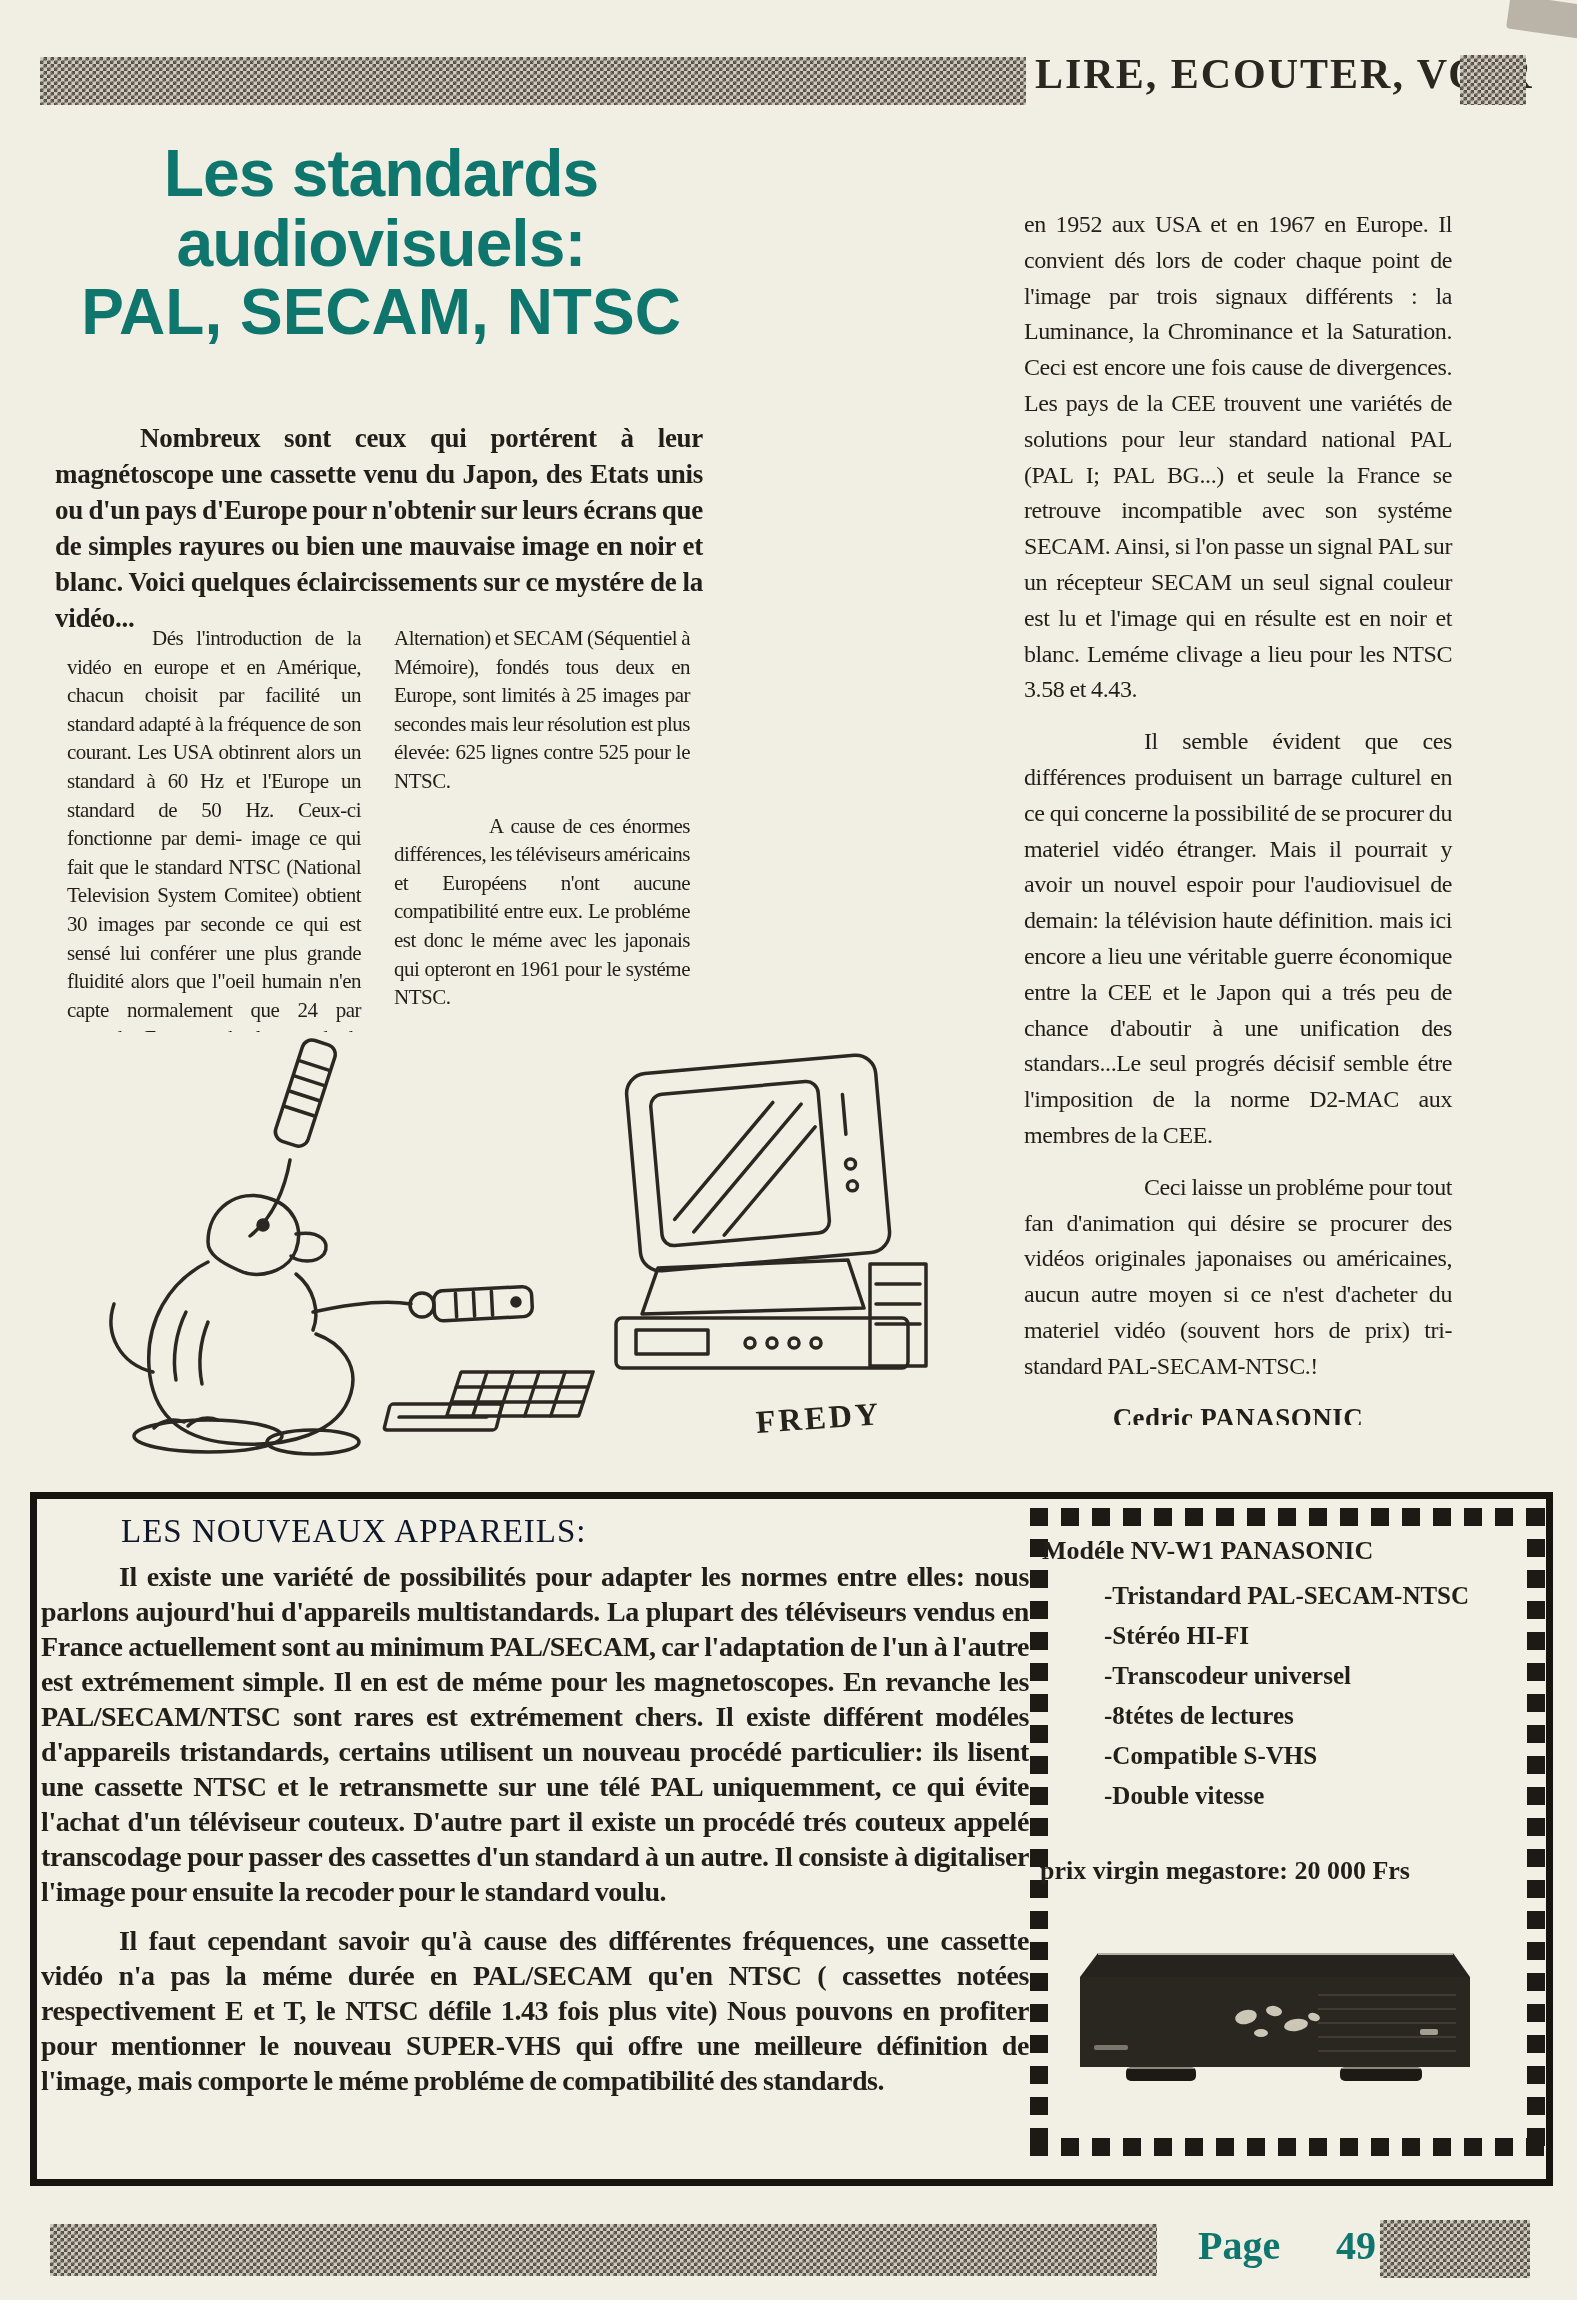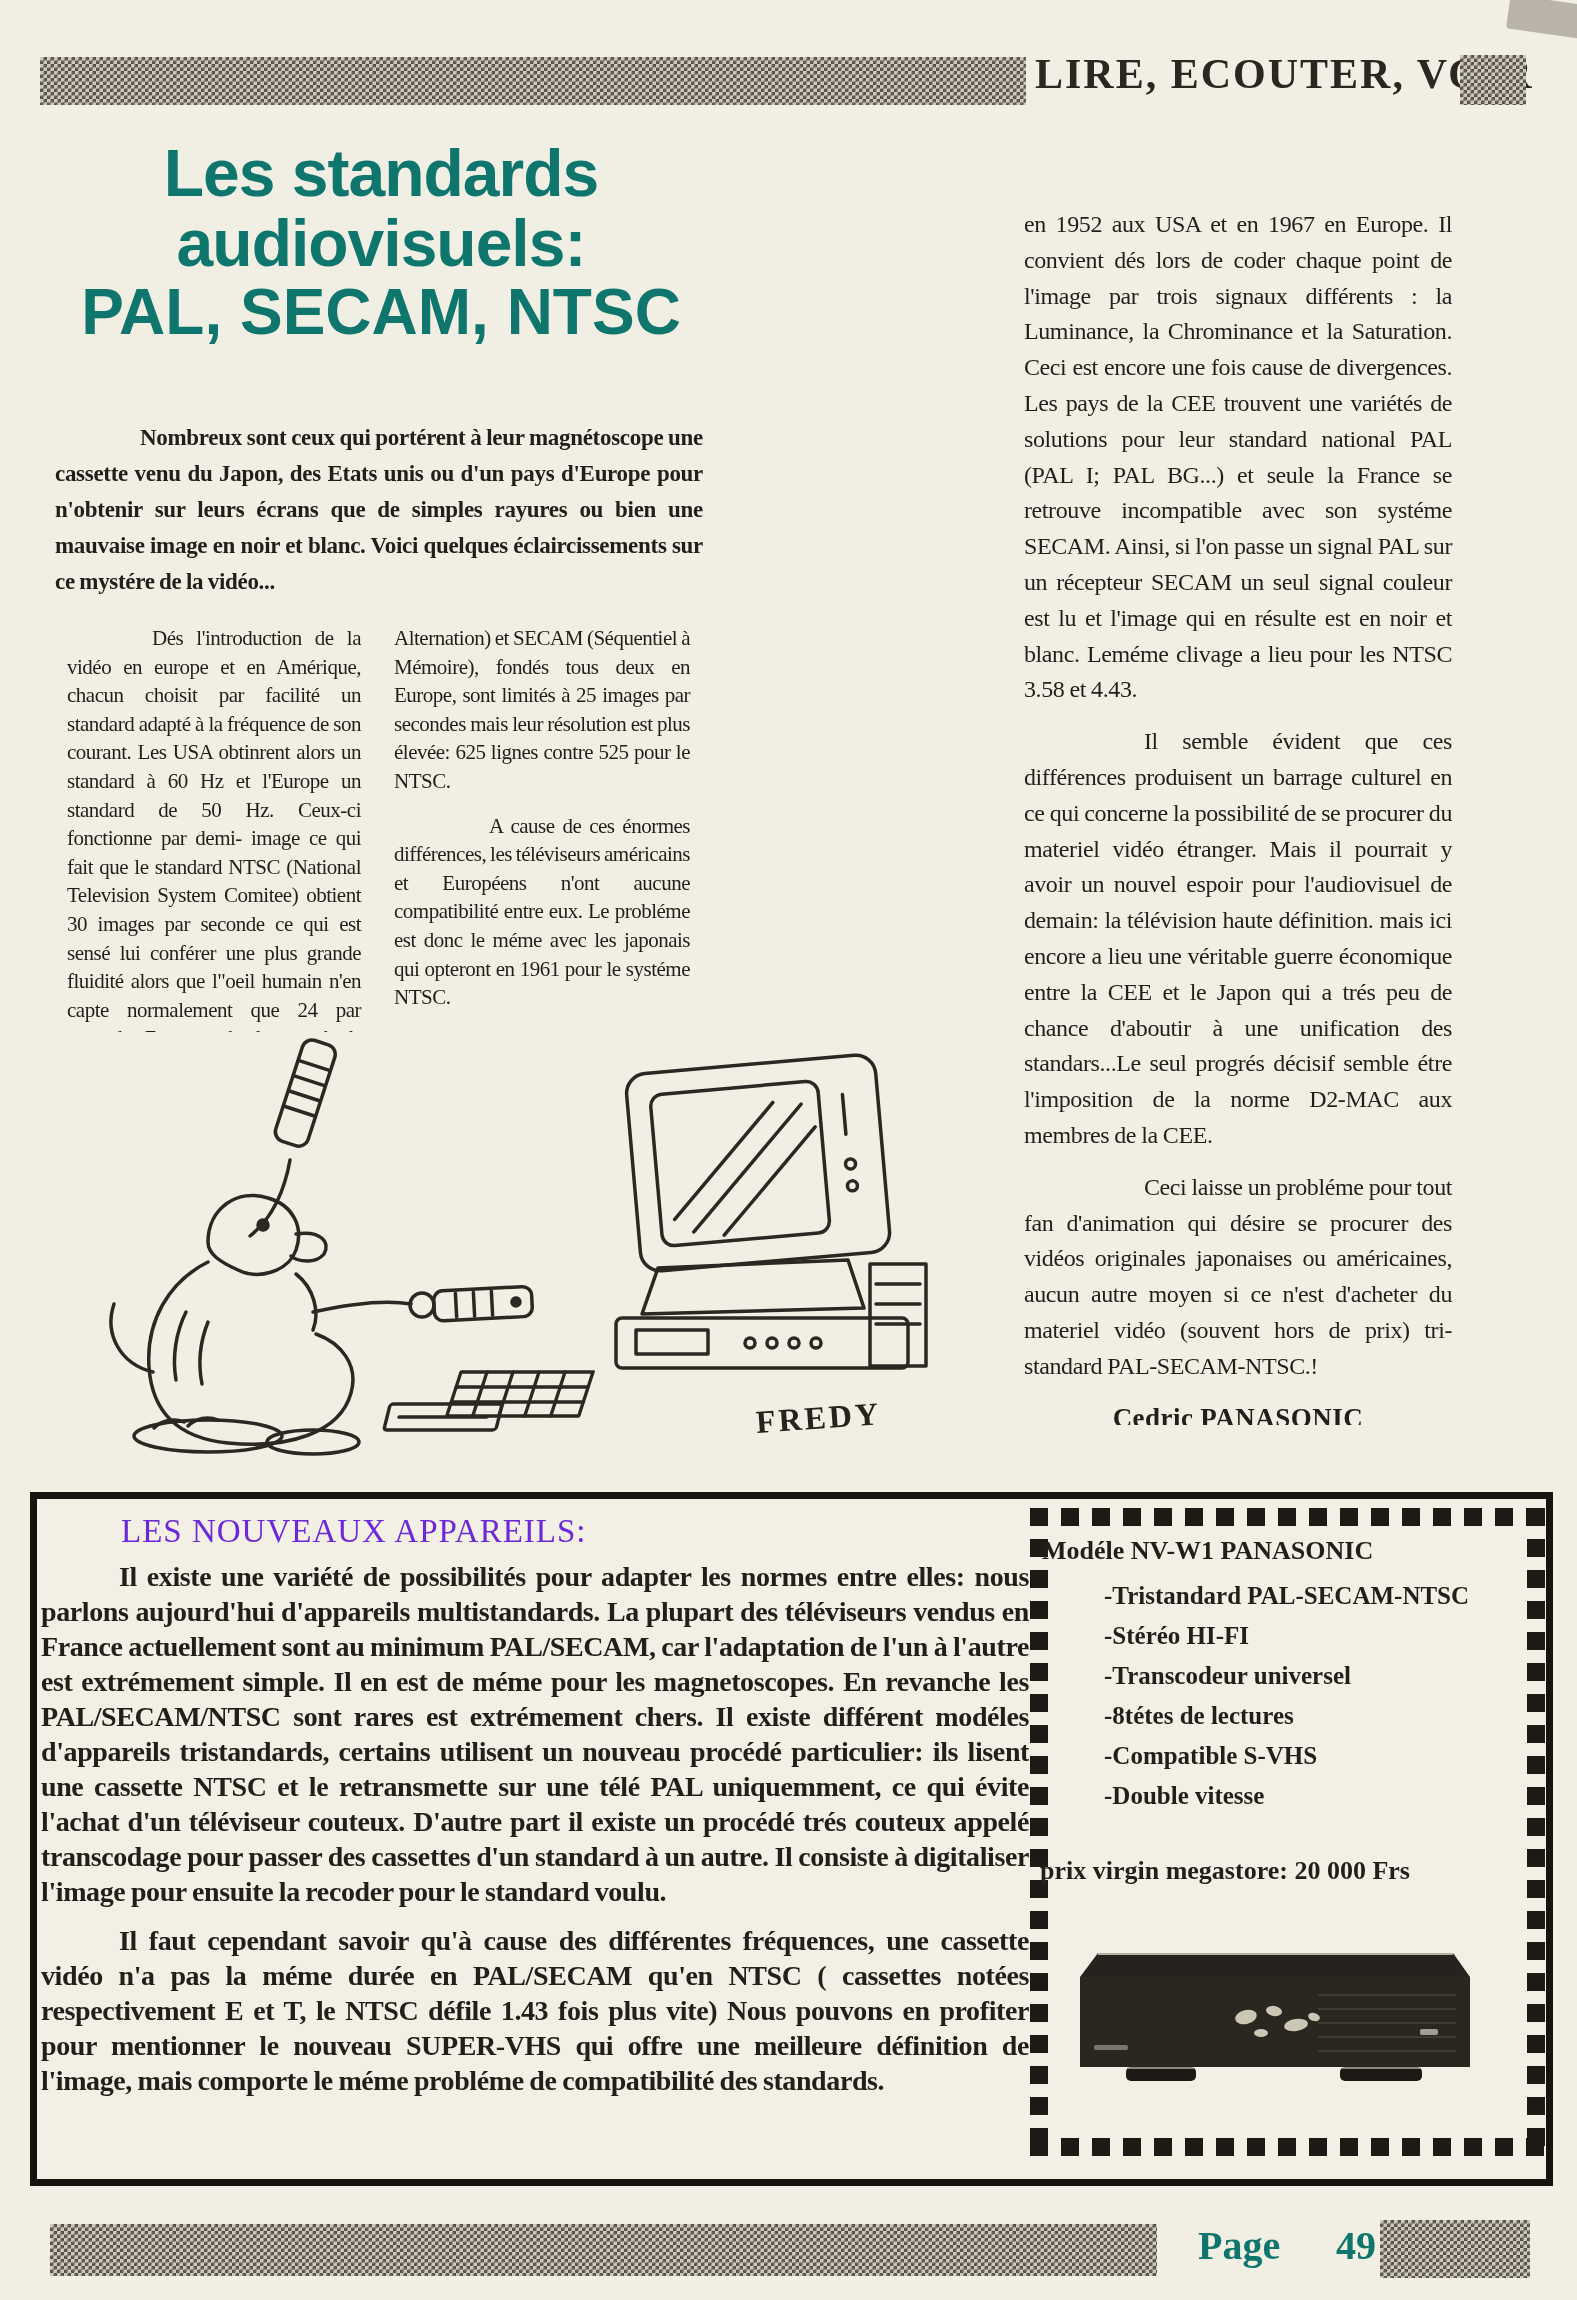--- a/index.html
+++ b/index.html
@@ -26,21 +26,21 @@
     font-family:"Liberation Serif",serif;white-space:nowrap;
   }
   .title-block{
     left:45px;top:138px;width:672px;text-align:center;
     font-family:"Liberation Sans",sans-serif;font-weight:bold;color:#0f766e;
   }
   .title-line{font-size:66px;line-height:70px;letter-spacing:-1px;}
   .title-line3{font-size:64px;line-height:68px;letter-spacing:0px;}
   .intro{
     left:55px;top:420px;width:648px;
-    font-weight:bold;font-size:23px;line-height:36px;
+    font-weight:bold;font-size:27px;line-height:36px;
     text-align:justify;text-indent:85px;letter-spacing:-0.3px;word-spacing:-1px;
   }
   .col{text-align:justify;overflow:hidden;}
   .col p{margin:12px;}
   .col p + p{margin-top:16px;}
   .col-small{font-size:21px;line-height:28.6px;letter-spacing:-0.5px;word-spacing:-1px;}
   .col1{left:55px;top:612px;width:318px;height:420px;}
   .col1 p{text-indent:85px;}
   .col2{left:382px;top:612px;width:320px;height:420px;}
   .col2 p.ind{text-indent:95px;}
@@ -50,21 +50,21 @@
   }
   .col3 p.ind{text-indent:120px;}
   .byline{margin-top:26px;text-align:center;font-weight:bold;font-size:27px;letter-spacing:0.5px;text-indent:0;}
   .cartoon{left:58px;top:1012px;}
   
   .appl-box{
     left:30px;top:1492px;width:1509px;height:680px;
     border:7px solid #17130e;background:#f2efe4;
   }
   .appl-heading{
-    left:84px;top:14px;font-size:33px;letter-spacing:1px;color:#6d28d9;white-space:nowrap;
+    left:84px;top:14px;font-size:33px;letter-spacing:1px;color:#0f172a;white-space:nowrap;
   }
   .appl-text{
     left:4px;top:60px;width:988px;
     font-weight:bold;font-size:28px;line-height:35px;
     text-align:justify;letter-spacing:-0.4px;word-spacing:-1px;overflow:hidden;height:612px;
   }
   .appl-text p{margin:0;text-indent:78px;}
   .appl-text p + p{margin-top:14px;}
   .pbox{left:993px;top:9px;width:515px;height:648px;}
   .dot-h,.dot-v{position:absolute;}

